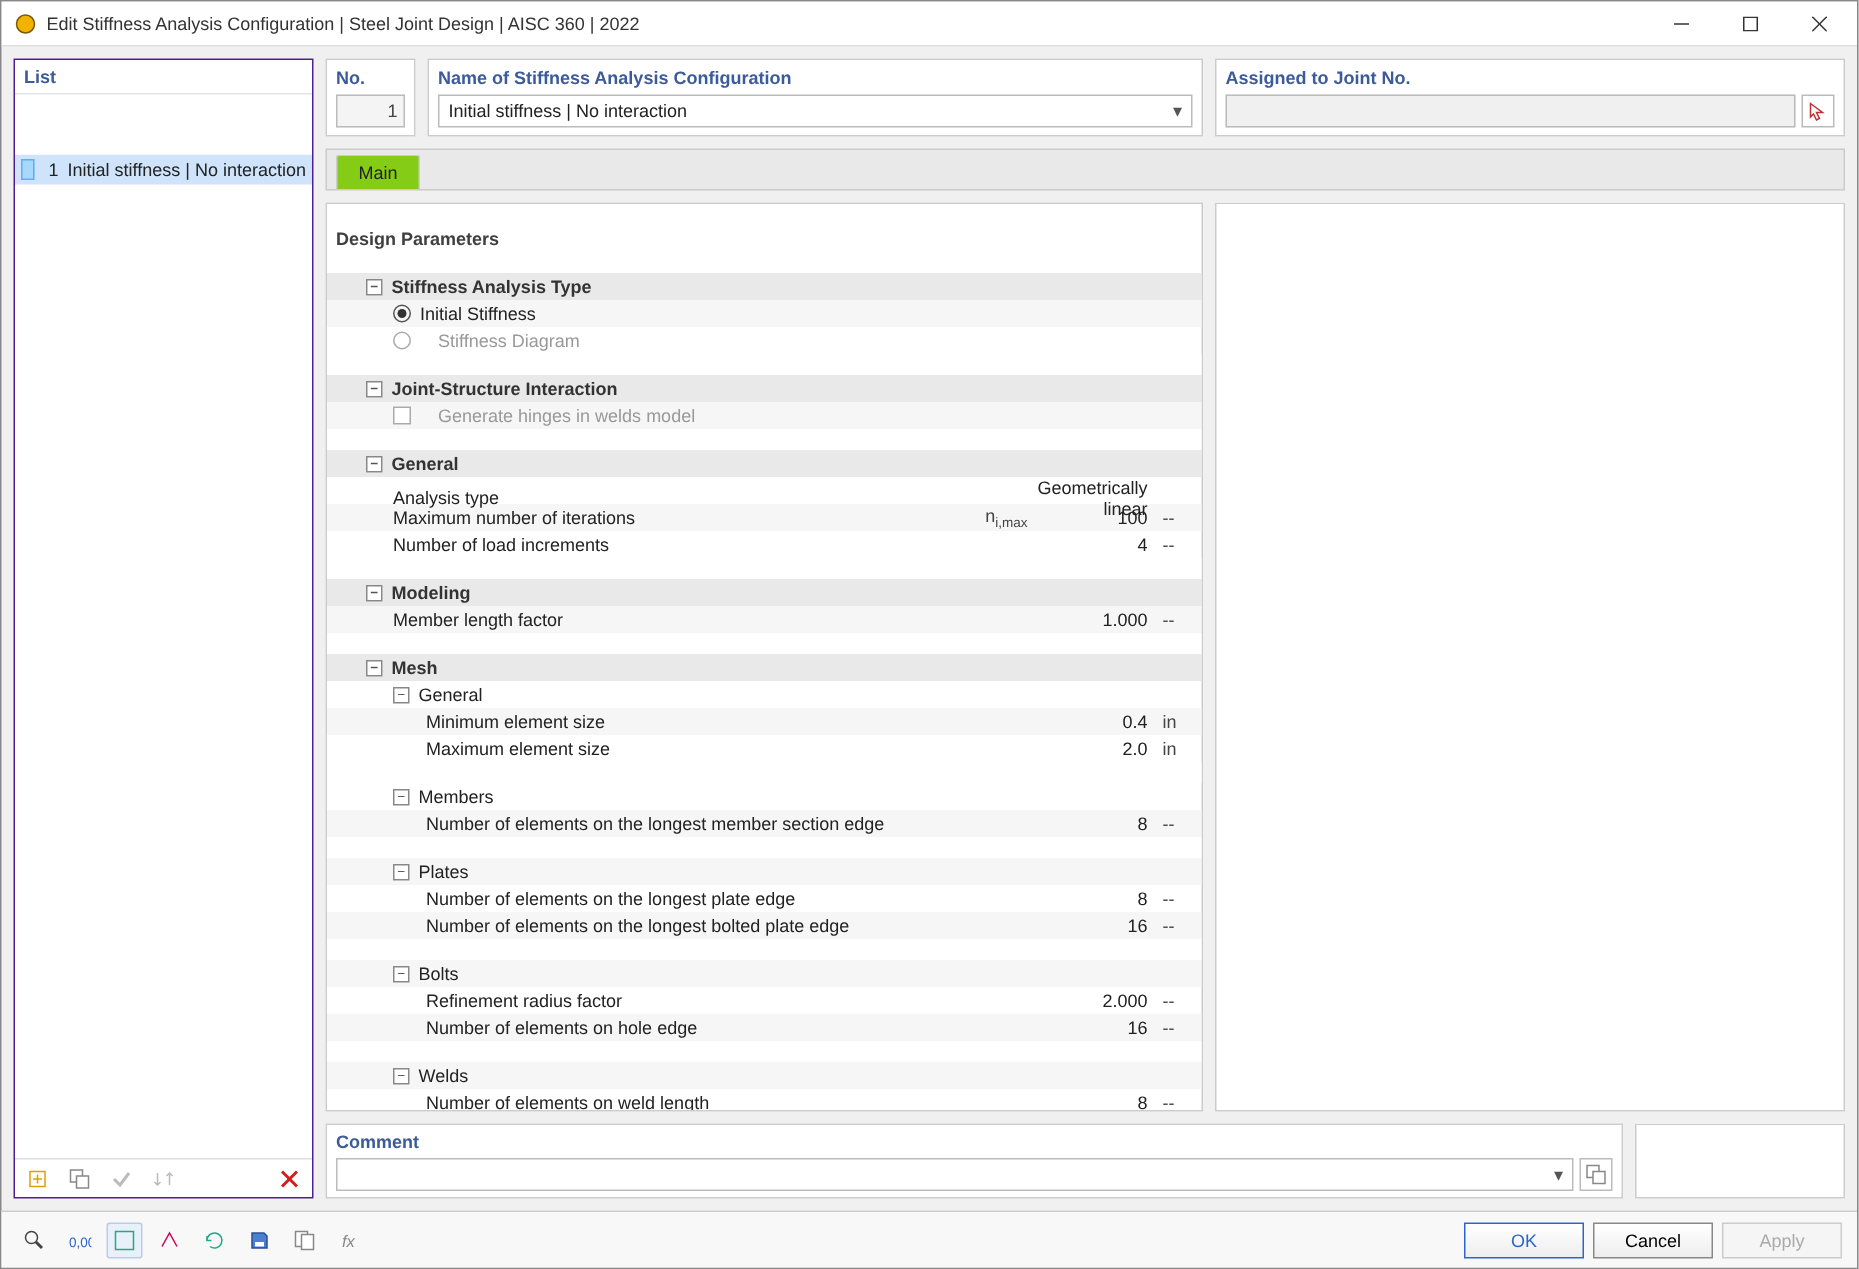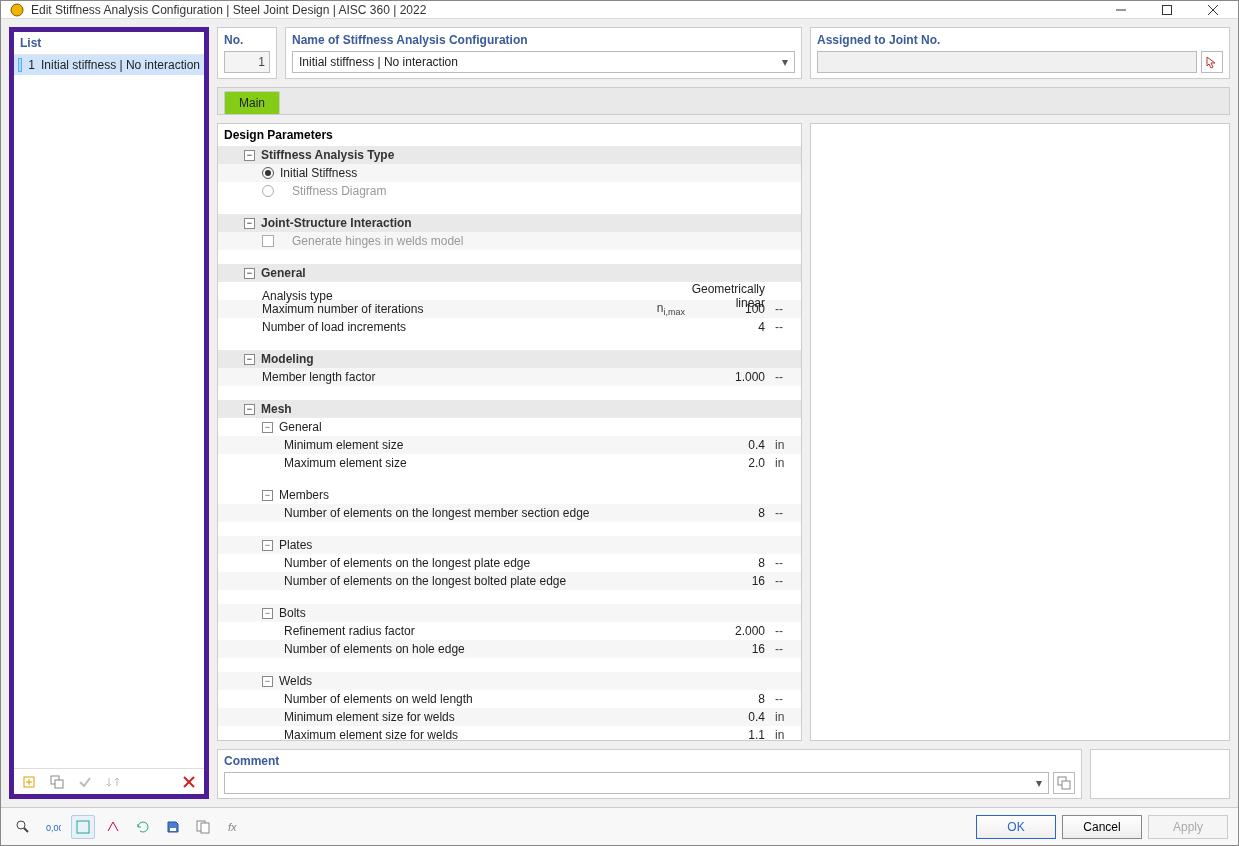--- a/index.html
+++ b/index.html
@@ -8,21 +8,21 @@
     font-family: "Segoe UI", Tahoma, sans-serif;
     font-size: 12px;
     background: #f0f0f0;
     color: #222;
     width: 1239px; height: 846px;
     overflow: hidden;
     border: 1px solid #888;
     display: flex; flex-direction: column;
   }
   .titlebar {
-    height: 18px;
+    height: 30px;
     background: #fff;
     display: flex; align-items: center;
     padding: 0 2px 0 8px;
     border-bottom: 1px solid #ddd;
   }
   .titlebar .app-icon {
     width: 16px; height: 16px; margin-right: 6px;
     display: flex; align-items: center; justify-content: center;
   }
   .titlebar .title { flex: 1; color: #333; }
@@ -35,21 +35,22 @@
     flex: 1;
     display: grid;
     grid-template-columns: 200px 1fr;
     grid-template-rows: 1fr;
     gap: 8px;
     padding: 8px;
     min-height: 0;
   }
   .panel {
     background: #fff;
-    border: 5px solid #4c1d95;
+    border: 1px solid #4c1d95;
+    gap: 40px;
   }
   .left-col { display: flex; flex-direction: column; min-height: 0; }
   .panel-header {
     color: #3b5b9a;
     font-weight: 600;
     padding: 4px 6px;
     border-bottom: 1px solid #e5e5e5;
   }
   .list-body { flex: 1; overflow: auto; }
   .list-row {
@@ -138,22 +139,22 @@
     grid-template-columns: 1fr 420px;
     gap: 8px;
     min-height: 0;
   }
   .params-panel {
     background: #fff; border: 1px solid #ccc;
     display: flex; flex-direction: column;
     min-height: 0;
   }
   .section-title {
-    color: #000000; font-weight: 600;
-    padding: 4px 6px;
+    color: #404040; font-weight: 600;
+    padding: 16px 6px;
   }
   .grid-body { flex: 1; overflow: auto; font-size: 12px; }
   .grow { display: grid; grid-template-columns: 22px 1fr 50px 80px 30px; align-items: center; height: 18px; }
   .grow.header { background: #e9e9e9; font-weight: 600; color: #333; }
   .grow .tree { display: flex; align-items: center; padding-left: 4px; }
   .grow .tree.d1 { padding-left: 22px; }
   .grow .tree.d2 { padding-left: 44px; }
   .exp {
     width: 11px; height: 11px;
     border: 1px solid #888;

